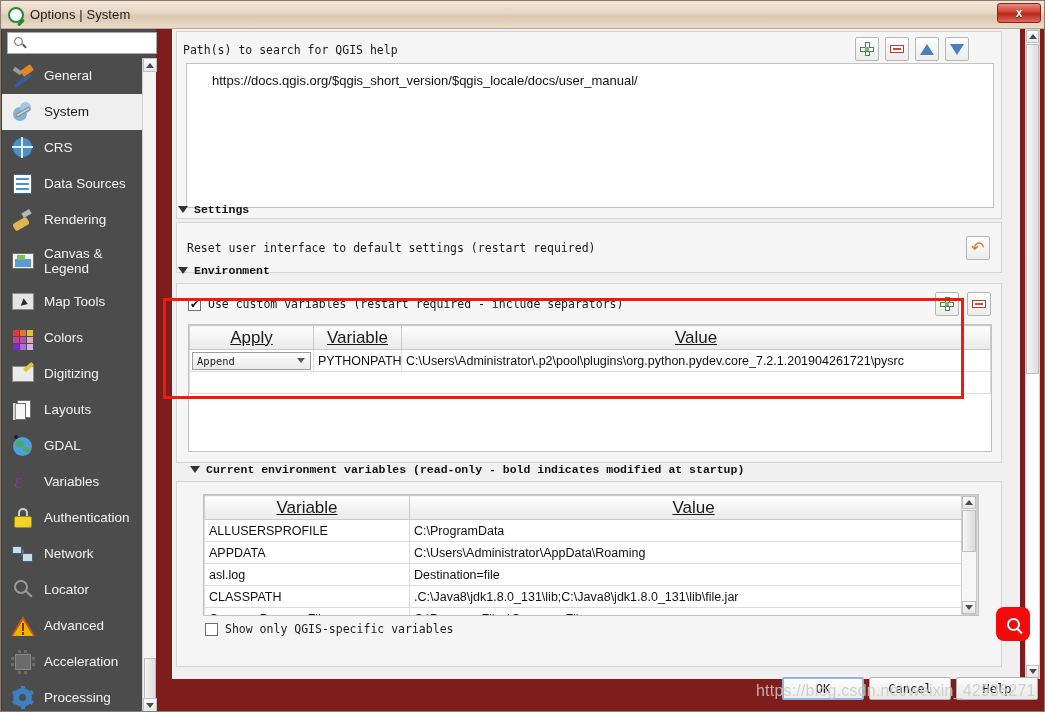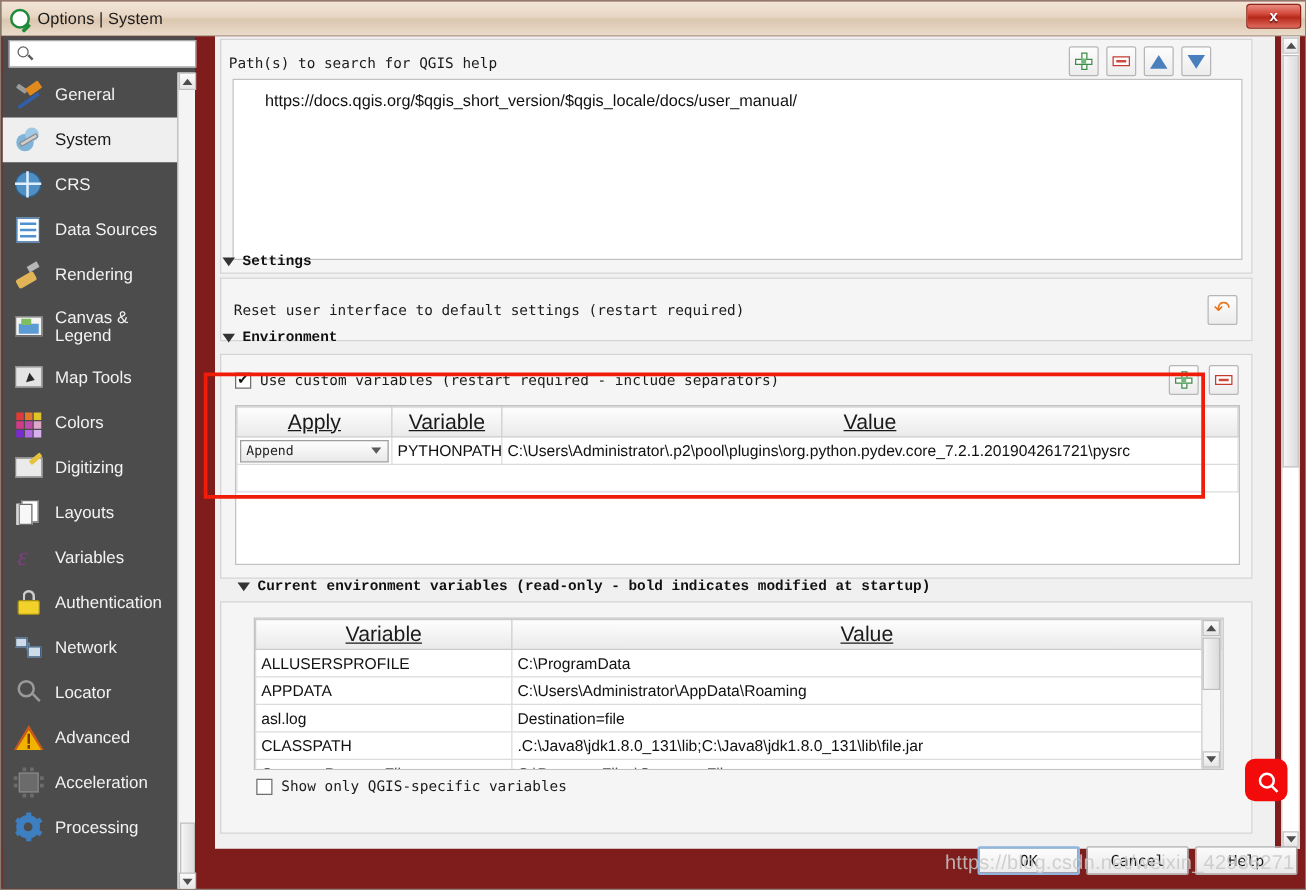--- a/index.html
+++ b/index.html
@@ -462,20 +462,29 @@
 
       <div class="navitem">
         <div class="nav-ico ico-layouts">
           <div class="gi p1"></div>
             <div class="gi p2"></div>
             <div class="gi ru"></div>
         </div>
         <div class="nav-lbl">Layouts</div>
       </div>
 
+      <div class="navitem">
+        <div class="nav-ico ico-gdal">
+          <div class="gi g"></div>
+            <div class="gi l1"></div>
+            <div class="gi l2"></div>
+            <div class="gi st"></div>
+        </div>
+        <div class="nav-lbl">GDAL</div>
+      </div>
 
       <div class="navitem">
         <div class="nav-ico ico-vars">
           <div class="gi e">ε</div>
         </div>
         <div class="nav-lbl">Variables</div>
       </div>
 
       <div class="navitem">
         <div class="nav-ico ico-auth">

